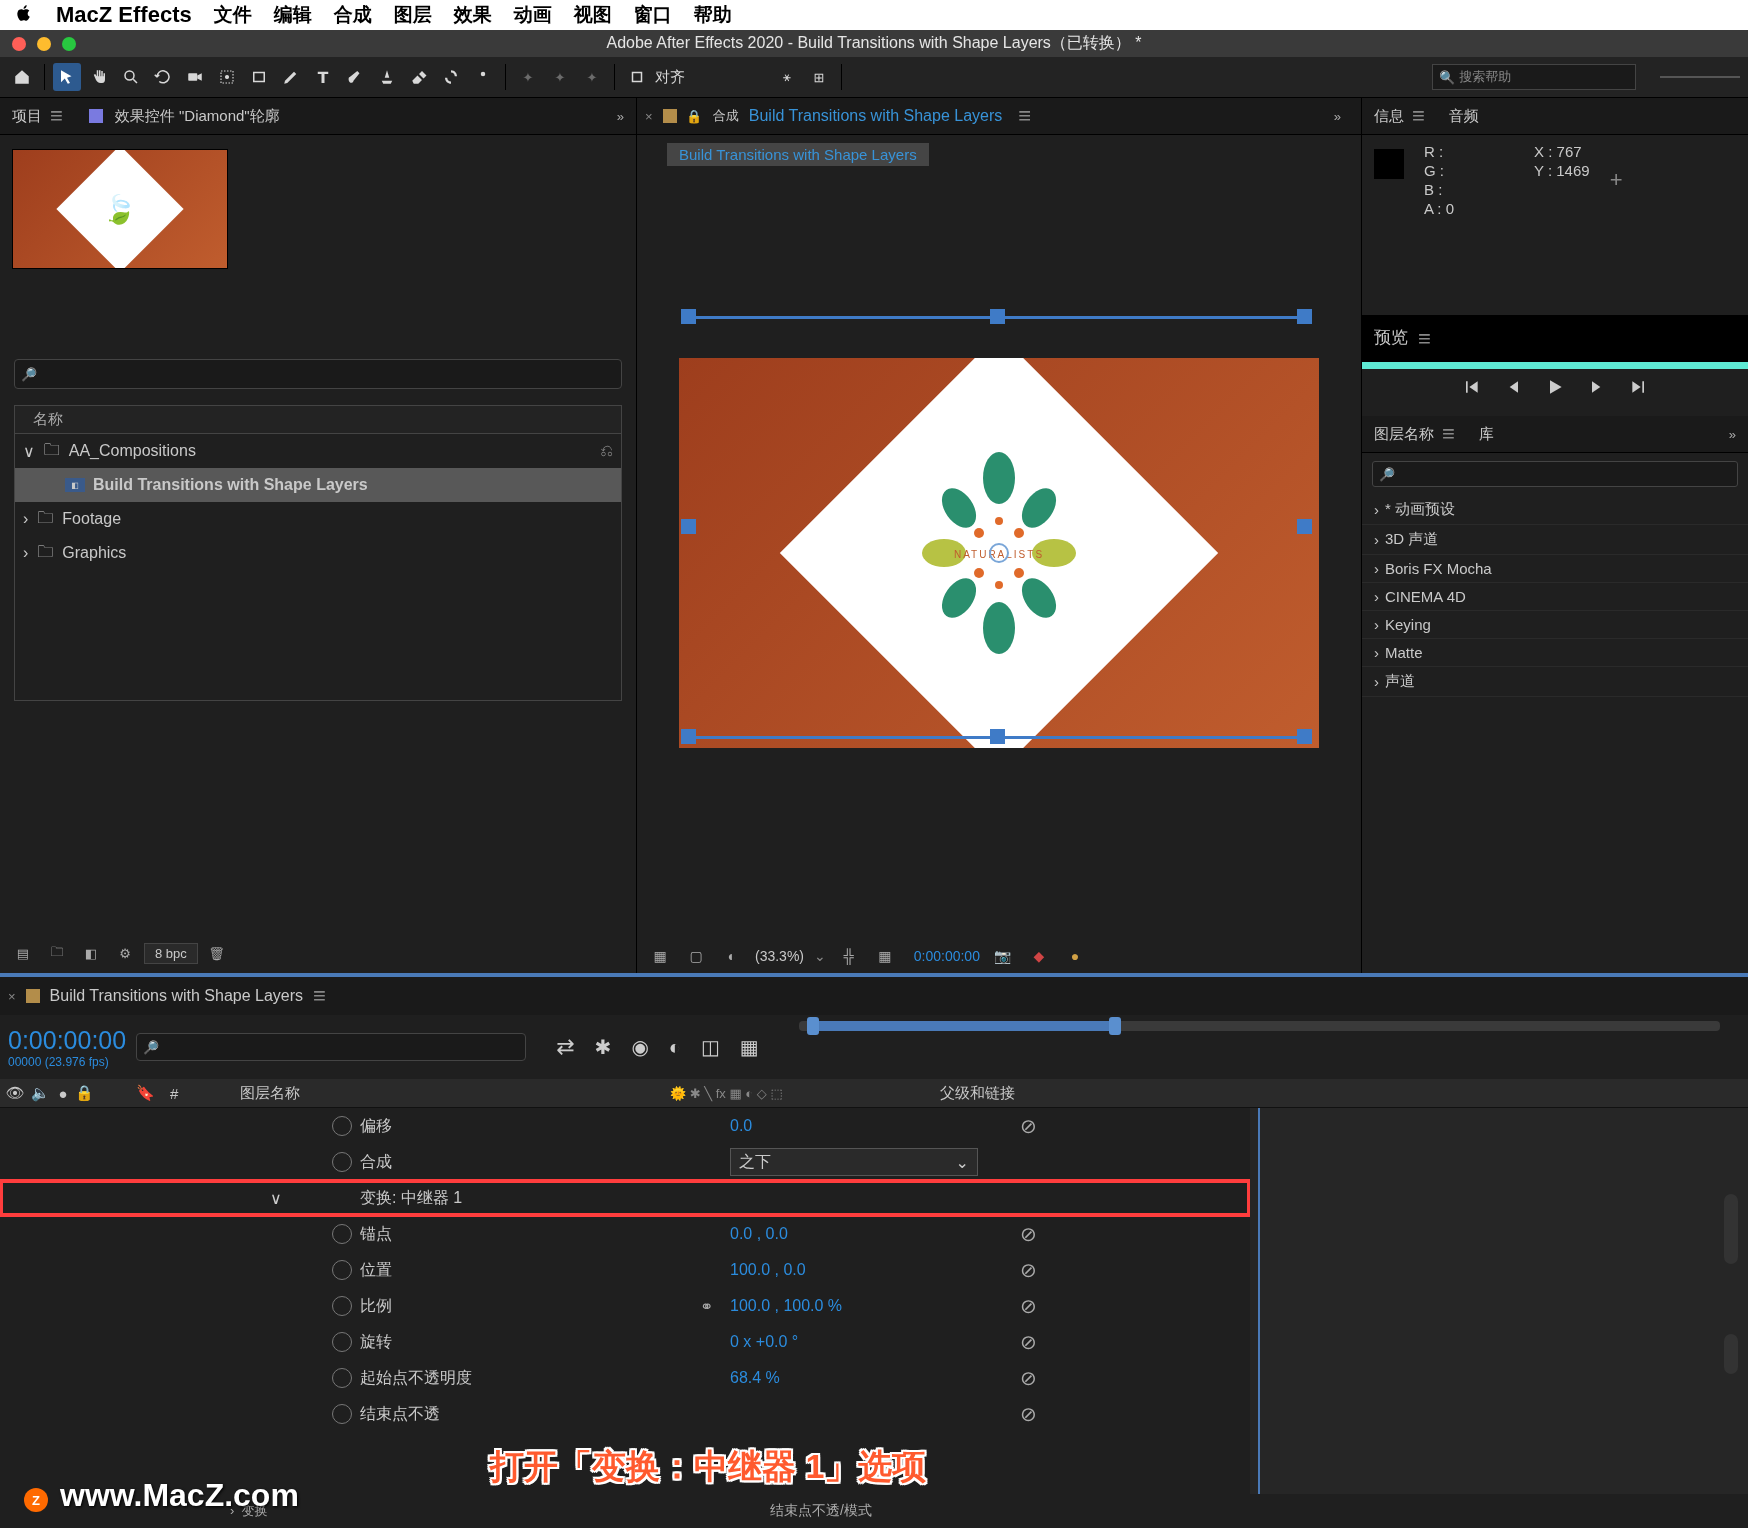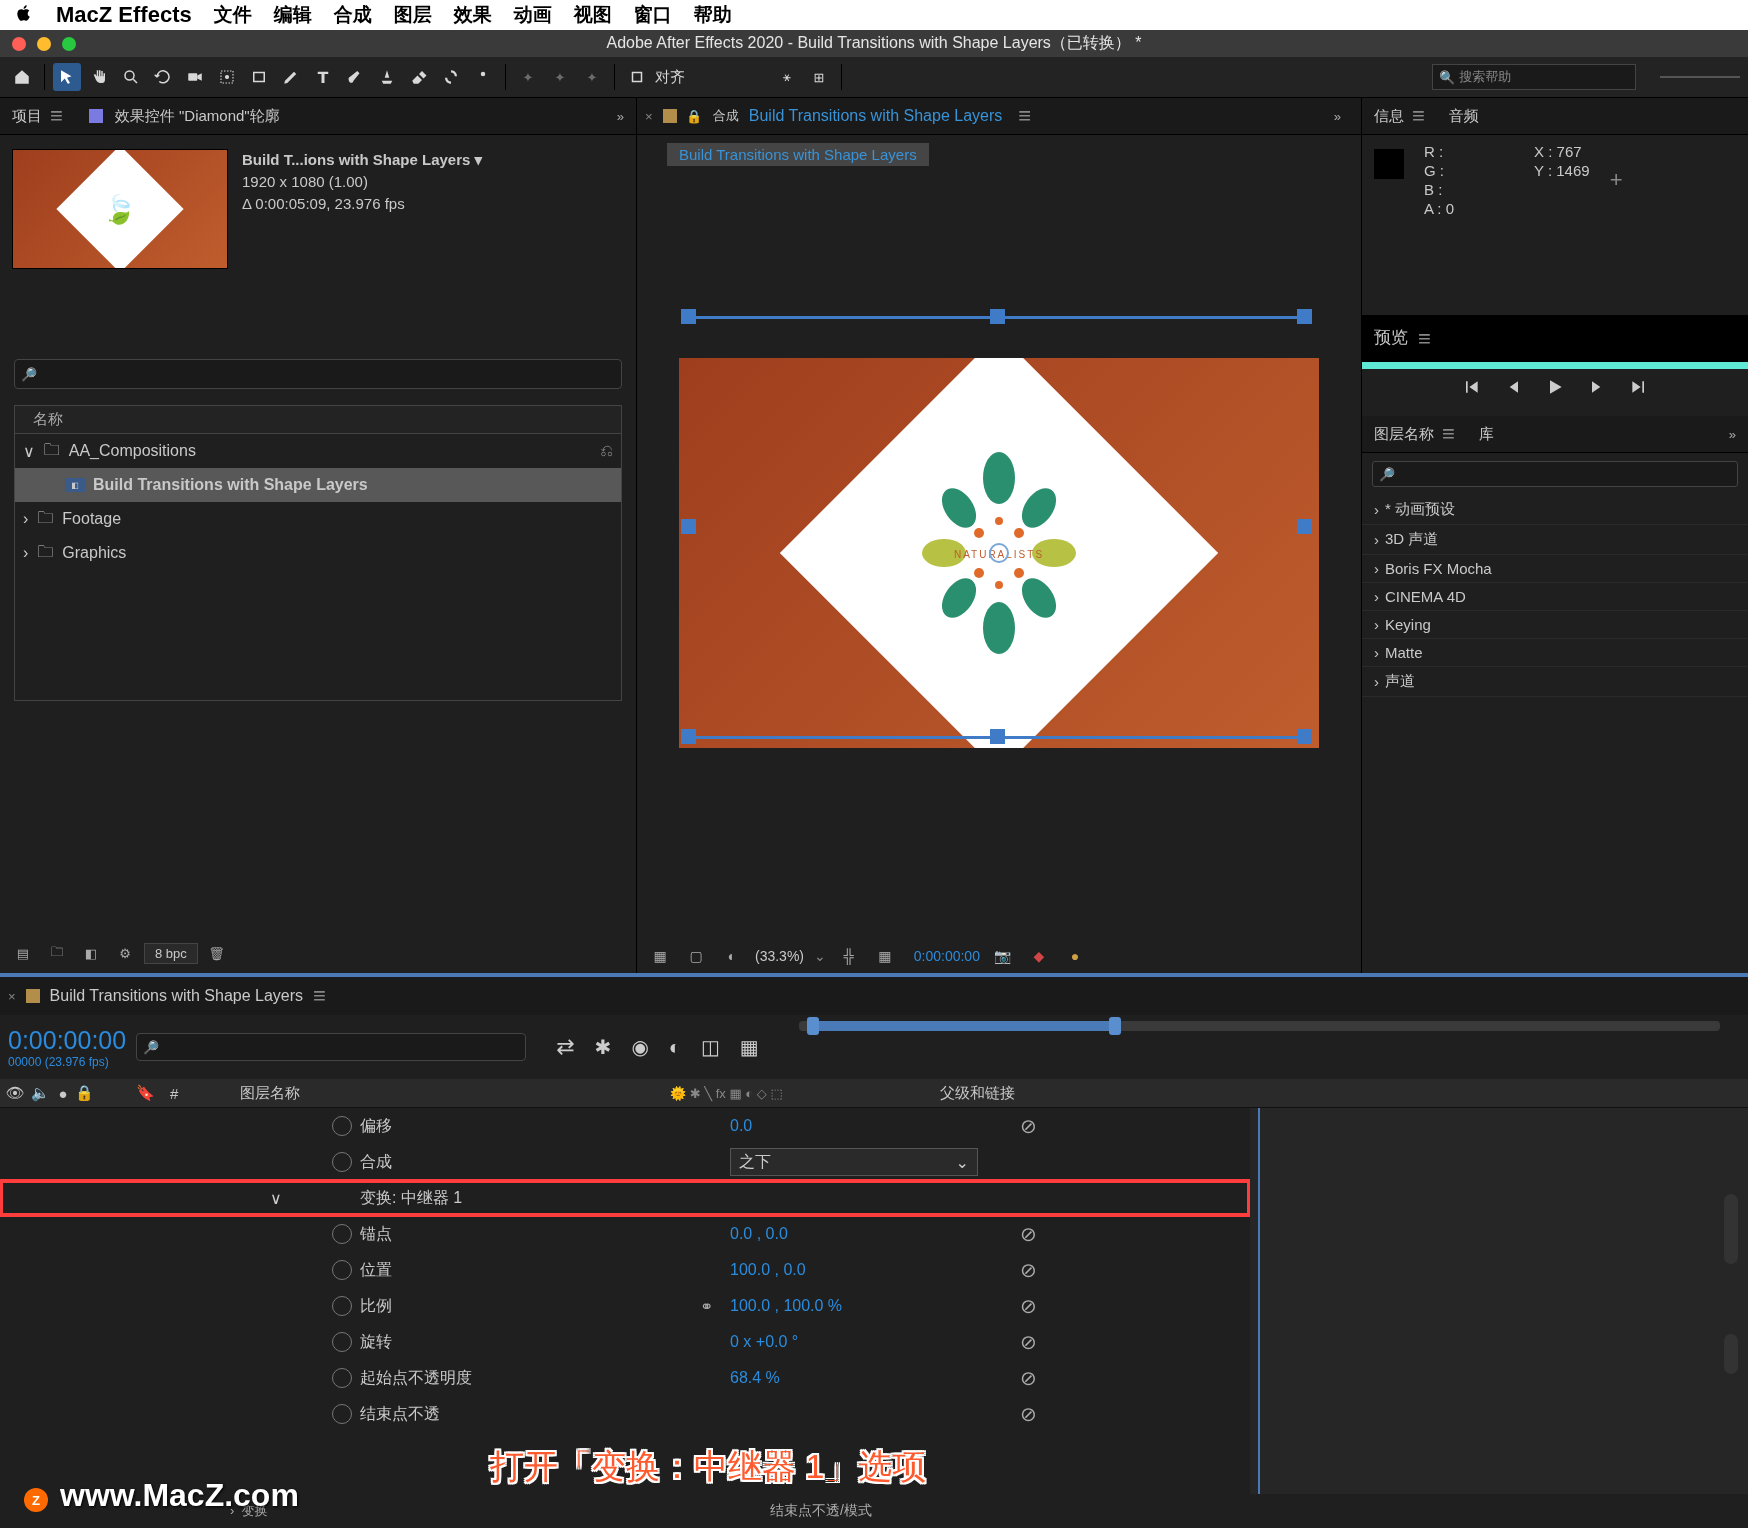--- a/index.html
+++ b/index.html
@@ -90,21 +90,21 @@
 .prop-row{height:36px;display:flex;align-items:center;padding-left:290px;font-size:16px;position:relative}
 .prop-row.highlight{outline:4px solid #ff3d3d;outline-offset:-3px}
 .prop-row .sw{position:absolute;left:332px;width:18px;height:18px;border:1px solid #777;border-radius:50%}
 .prop-row .nm{position:absolute;left:360px}
 .prop-row .val{position:absolute;left:730px;color:#2b8cde}
 .prop-row .clink{position:absolute;left:1020px;color:#aaa;font-size:20px}
 .prop-row .chain{position:absolute;left:700px;color:#aaa}
 .dropdown{position:absolute;left:730px;width:230px;height:26px;background:#2a2a2a;border:1px solid #555;display:flex;align-items:center;padding:0 8px;justify-content:space-between}
 .tl-right{flex:1;background:#262626;position:relative}
 .playhead-line{position:absolute;top:0;bottom:0;width:2px;background:#4a7ab8;left:8px}
-.annotation{position:absolute;font-size:34px;font-weight:400;color:#ff5a2e;text-shadow:-2px 0 #fff,2px 0 #fff,0 -2px #fff,0 2px #fff,-2px -2px #fff,2px 2px #fff,-2px 2px #fff,2px -2px #fff}
+.annotation{position:absolute;font-size:34px;font-weight:700;color:#ff5a2e;text-shadow:-2px 0 #fff,2px 0 #fff,0 -2px #fff,0 2px #fff,-2px -2px #fff,2px 2px #fff,-2px 2px #fff,2px -2px #fff}
 .watermark{position:absolute;font-size:32px;font-weight:700;color:#fff;text-shadow:1px 1px 3px #000}
 .navbar-btm{position:absolute;right:10px;top:86px;width:14px;height:70px;background:#333;border-radius:7px}
 .navbar-btm2{position:absolute;right:10px;bottom:120px;width:14px;height:40px;background:#333;border-radius:7px}
 .z-corner{position:absolute;left:24px;bottom:16px;width:24px;height:24px;background:#ff6a00;border-radius:50%;color:#fff;display:flex;align-items:center;justify-content:center;font-weight:700}
 </style>
 </head>
 <body>
 
 <div class="root">
 
@@ -246,25 +246,20 @@
           </span>
         <span style="width:14px;height:14px;background:#7a7ae0;margin-left:14px"></span>
         <span class="tab">效果控件 "Diamond"轮廓</span>
         <span class="tab-expand">»</span>
       </div>
       <div class="comp-info">
         <div class="thumb">
           <div class="inner"></div>
             <div class="diamond"></div>
             <div class="leaf">🍃</div>
-        </div>
-        <div class="comp-text">
-          <div class="ttl">Build T...ions with Shape Layers ▾</div>
-          <div>1920 x 1080 (1.00)</div>
-          <div>Δ 0:00:05:09, 23.976 fps</div>
         </div>
       </div>
       <div style="height:70px"></div>
       <div class="proj-search">
           <span>🔎</span>
         </div>
       <div class="proj-header"><span style="margin-left:10px">名称</span></div>
       <div class="proj-tree">
         <div class="tree-row">
           <span>∨</span>

